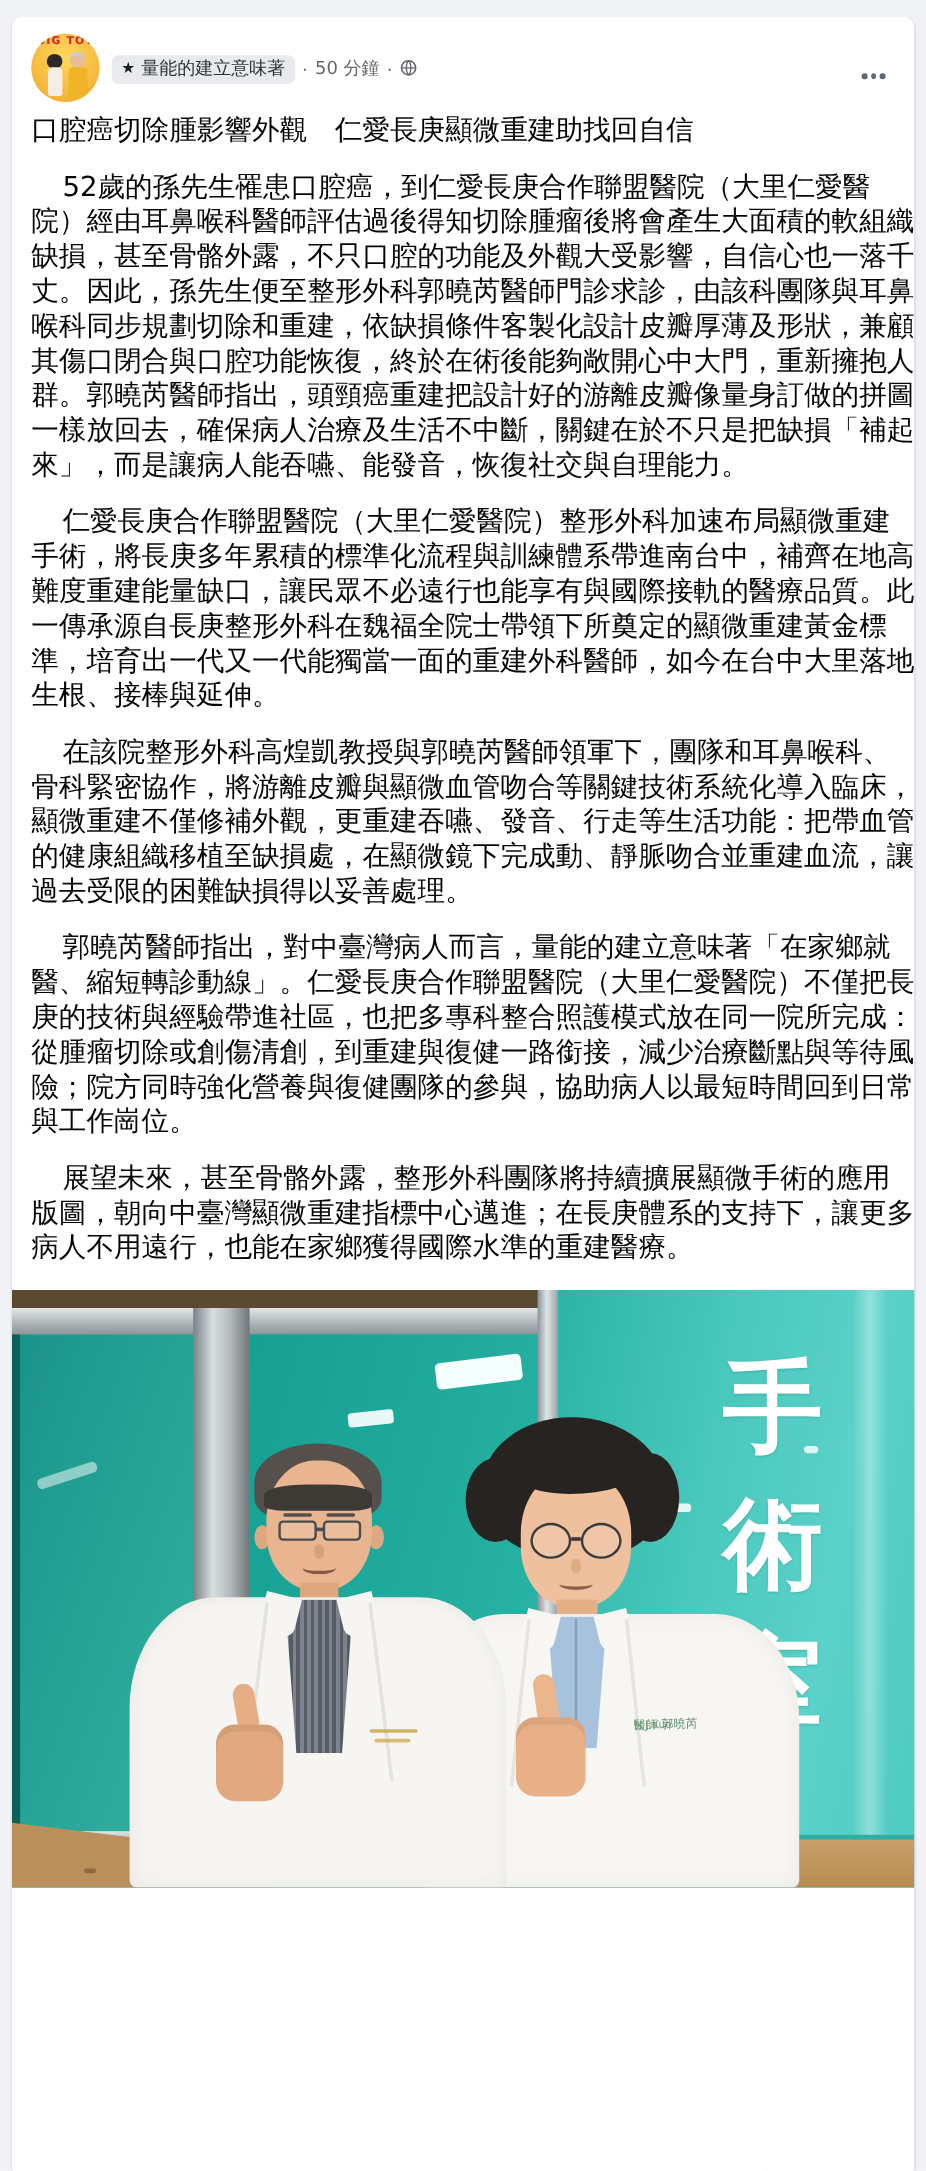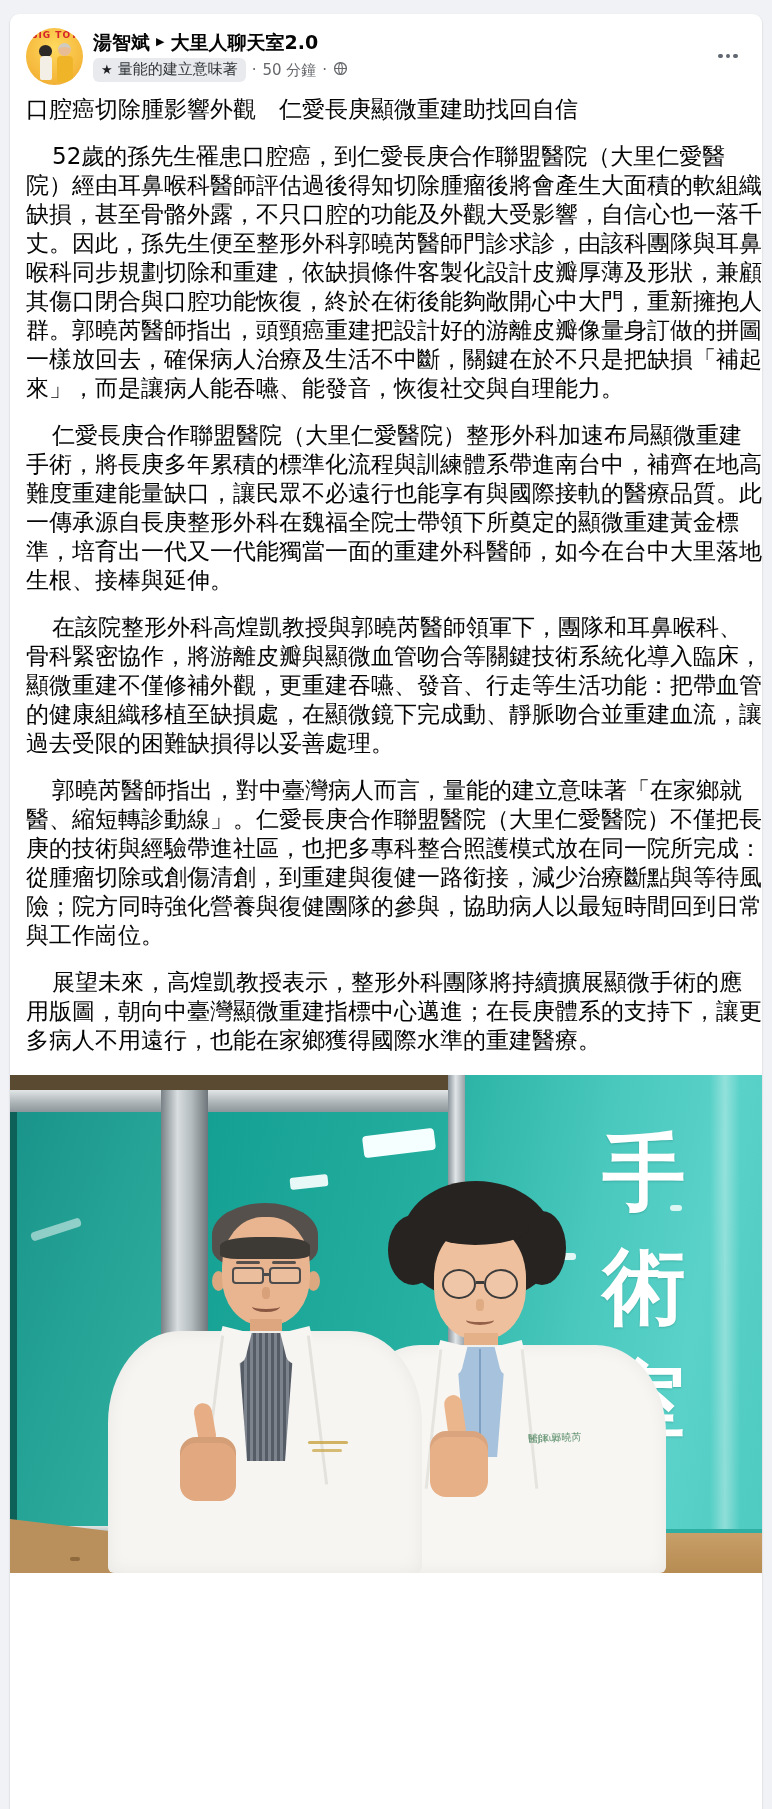--- a/index.html
+++ b/index.html
@@ -11,21 +11,21 @@
     position:relative;
   }
   .card {
     position:absolute; left:10px; top:14px; width:752px; height:1810px;
     background:#ffffff; border-radius:9px;
     box-shadow:0 1px 2px rgba(0,0,0,.2);
     overflow:hidden;
   }
 
   
-  .header { display:flex; align-items:flex-start; padding:14px 16px 0 16px; }
+  .header { display:flex; align-items:center; padding:14px 16px 0 16px; }
   .avatar {
     width:57px; height:57px; border-radius:50%; overflow:hidden; flex:0 0 57px;
     position:relative; background:radial-gradient(circle at 50% 35%,#ffd95e,#f4b63a 70%,#e9a52f);
     cursor:pointer;
   }
   .avatar .brand {
     position:absolute; top:2px; left:0; right:0; text-align:center;
     font-size:9px; font-weight:bold; color:#d6222a; letter-spacing:1px; white-space:nowrap;
   }
   .av-girl-head { position:absolute; left:13px; top:17px; width:13px; height:12px; background:#2d2926; border-radius:50% 50% 45% 45%; }
@@ -166,25 +166,20 @@
   <div class="header">
     <div class="avatar">
       <span class="brand">BIG TOY</span>
       <span class="av-girl-head" style="position:absolute"></span>
       <span class="av-girl-body" style="position:absolute"></span>
       <span class="av-man-head" style="position:absolute"></span>
       <span class="av-man-body" style="position:absolute"></span>
     </div>
 
     <div class="header-main">
-      <div class="name-row">
-        <a>湯智斌</a>
-        <span class="crumb-arrow">▶</span>
-        <a>大里人聊天室2.0</a>
-      </div>
       <div class="meta-row">
         <span class="badge">
           <span class="star">★</span>
           <span>量能的建立意味著</span>
         </span>
         <span class="meta-dot">·</span>
         <span class="time-link">50 分鐘</span>
         <span class="meta-dot">·</span>
         <span class="globe">
           <svg width="15" height="15" viewBox="0 0 16 16">
@@ -201,21 +196,21 @@
         <i></i>
     </div>
   </div>
 
   <div class="body-text">
     <h2 class="post-title" style="font-size:23px;">口腔癌切除腫影響外觀　仁愛長庚顯微重建助找回自信</h2>
     <p>52歲的孫先生罹患口腔癌，到仁愛長庚合作聯盟醫院（大里仁愛醫院）經由耳鼻喉科醫師評估過後得知切除腫瘤後將會產生大面積的軟組織缺損，甚至骨骼外露，不只口腔的功能及外觀大受影響，自信心也一落千丈。因此，孫先生便至整形外科郭曉芮醫師門診求診，由該科團隊與耳鼻喉科同步規劃切除和重建，依缺損條件客製化設計皮瓣厚薄及形狀，兼顧其傷口閉合與口腔功能恢復，終於在術後能夠敞開心中大門，重新擁抱人群。郭曉芮醫師指出，頭頸癌重建把設計好的游離皮瓣像量身訂做的拼圖一樣放回去，確保病人治療及生活不中斷，關鍵在於不只是把缺損「補起來」，而是讓病人能吞嚥、能發音，恢復社交與自理能力。</p>
     <p>仁愛長庚合作聯盟醫院（大里仁愛醫院）整形外科加速布局顯微重建手術，將長庚多年累積的標準化流程與訓練體系帶進南台中，補齊在地高難度重建能量缺口，讓民眾不必遠行也能享有與國際接軌的醫療品質。此一傳承源自長庚整形外科在魏福全院士帶領下所奠定的顯微重建黃金標準，培育出一代又一代能獨當一面的重建外科醫師，如今在台中大里落地生根、接棒與延伸。</p>
     <p>在該院整形外科高煌凱教授與郭曉芮醫師領軍下，團隊和耳鼻喉科、骨科緊密協作，將游離皮瓣與顯微血管吻合等關鍵技術系統化導入臨床，顯微重建不僅修補外觀，更重建吞嚥、發音、行走等生活功能：把帶血管的健康組織移植至缺損處，在顯微鏡下完成動、靜脈吻合並重建血流，讓過去受限的困難缺損得以妥善處理。</p>
     <p>郭曉芮醫師指出，對中臺灣病人而言，量能的建立意味著「在家鄉就醫、縮短轉診動線」。仁愛長庚合作聯盟醫院（大里仁愛醫院）不僅把長庚的技術與經驗帶進社區，也把多專科整合照護模式放在同一院所完成：從腫瘤切除或創傷清創，到重建與復健一路銜接，減少治療斷點與等待風險；院方同時強化營養與復健團隊的參與，協助病人以最短時間回到日常與工作崗位。</p>
-    <p class="last">展望未來，高煌凱教授表示，整形外科團隊將持續擴展顯微手術的應用版圖，朝向中臺灣顯微重建指標中心邁進；在長庚體系的支持下，讓更多病人不用遠行，也能在家鄉獲得國際水準的重建醫療。</p>
+    <p class="last">展望未來，甚至骨骼外露，整形外科團隊將持續擴展顯微手術的應用版圖，朝向中臺灣顯微重建指標中心邁進；在長庚體系的支持下，讓更多病人不用遠行，也能在家鄉獲得國際水準的重建醫療。</p>
   </div>
 
   <div class="photo">
     <div class="edge-dark"></div>
     <div class="panel-a"></div>
     <div class="top-dark"></div>
     <div class="top-rail"></div>
     <div class="frame-1"></div>
     <div class="panel-b"></div>
     <div class="frame-2"></div>

